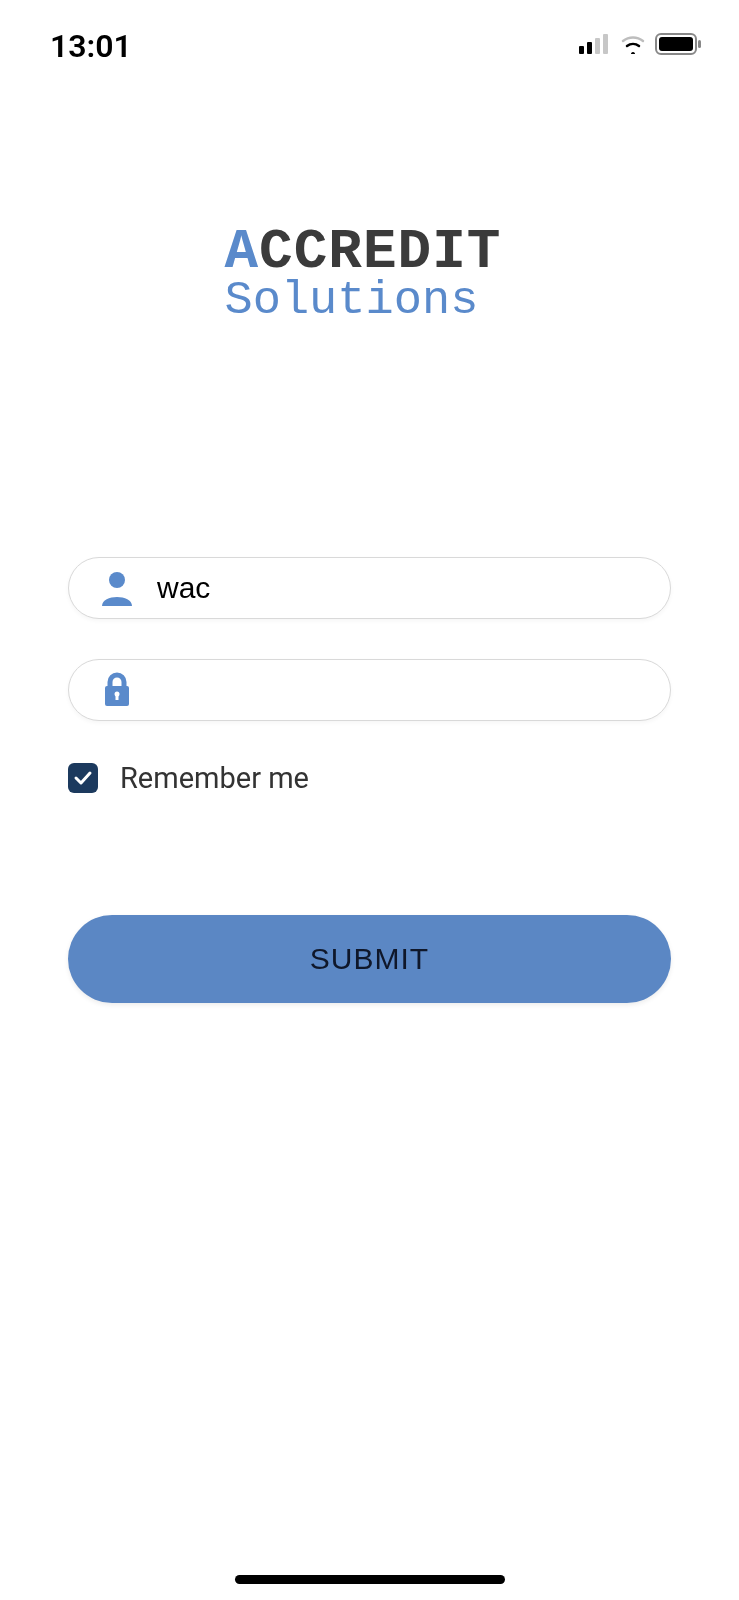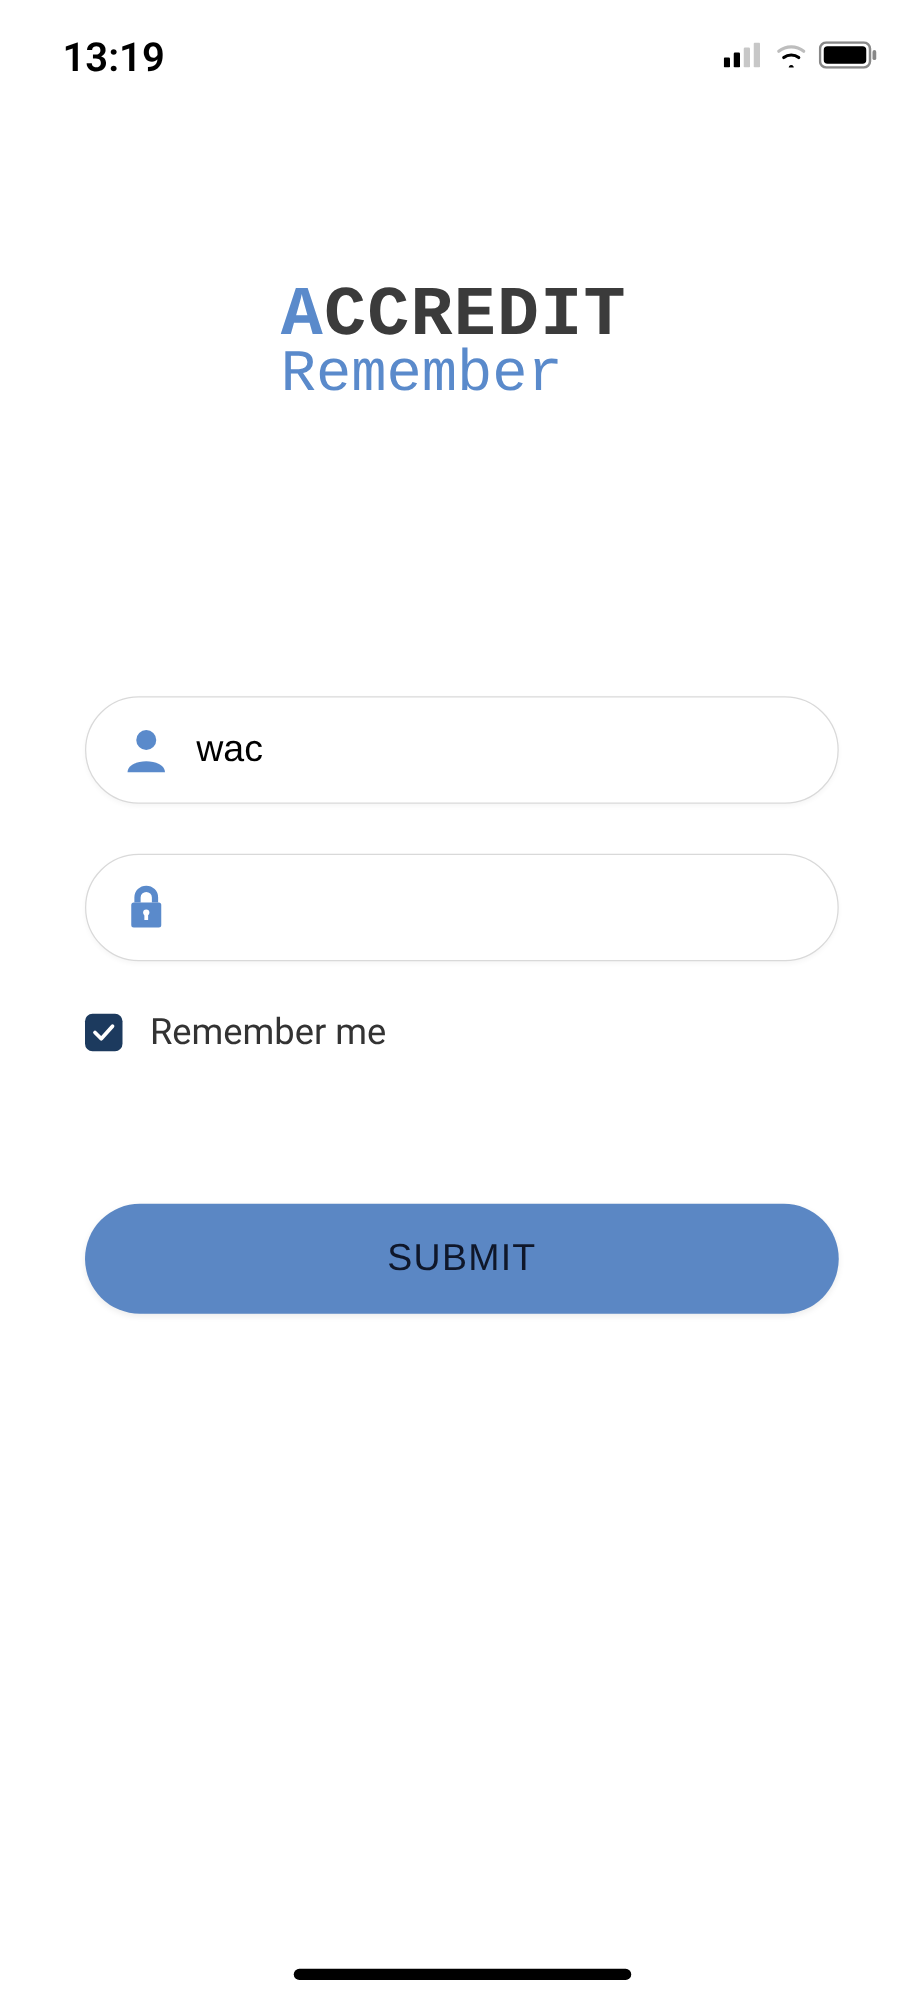--- a/index.html
+++ b/index.html
@@ -60,21 +60,21 @@
       display: inline-block;
       text-align: left;
       font-family: Liberation Mono, monospace;
     }
     .form-area {
       margin-top: 230px;
       padding: 0 68px;
     }
     .input-field {
       width: 100%;
-      height: 86px;
+      height: 62px;
       border: 1px solid #d9d9d9;
       border-radius: 43px;
       display: flex;
       align-items: center;
       padding: 0 28px;
       margin-bottom: 40px;
       background: #fff;
       box-shadow: 0 2px 4px rgba(0,0,0,0.04);
     }
     .input-icon {
@@ -135,21 +135,21 @@
       width: 270px;
       height: 9px;
       background: #000;
       border-radius: 5px;
     }
   </style>
 </head>
 <body>
 
 <div class="status-bar">
-  <div class="status-time">13:19</div>
+  <div class="status-time">13:01</div>
   <div class="status-icons">
     <span>
       <svg width="32" height="20" viewBox="0 0 32 20">
         <rect x="0" y="12" width="5" height="8" rx="1" fill="#000"></rect>
         <rect x="8" y="8" width="5" height="12" rx="1" fill="#000"></rect>
         <rect x="16" y="4" width="5" height="16" rx="1" fill="#c7c7c7"></rect>
         <rect x="24" y="0" width="5" height="20" rx="1" fill="#c7c7c7"></rect>
       </svg>
     </span>
     <span>
@@ -167,21 +167,21 @@
       </svg>
     </span>
   </div>
 </div>
 
 <div class="logo-area">
   <div class="logo-wrapper">
     <div class="logo-top">
       <span class="accent">A</span><span>CCREDIT</span>
     </div>
-    <div class="logo-bottom">Remember</div>
+    <div class="logo-bottom">Solutions</div>
   </div>
 </div>
 
 <div class="form-area">
   <div class="input-field">
     <span class="input-icon">
       <svg width="34" height="36" viewBox="0 0 34 36">
         <circle cx="17" cy="10" r="8" fill="#5a8acb"></circle>
         <path d="M2 36 C2 24 32 24 32 36 Z" fill="#5a8acb"></path>
       </svg>

